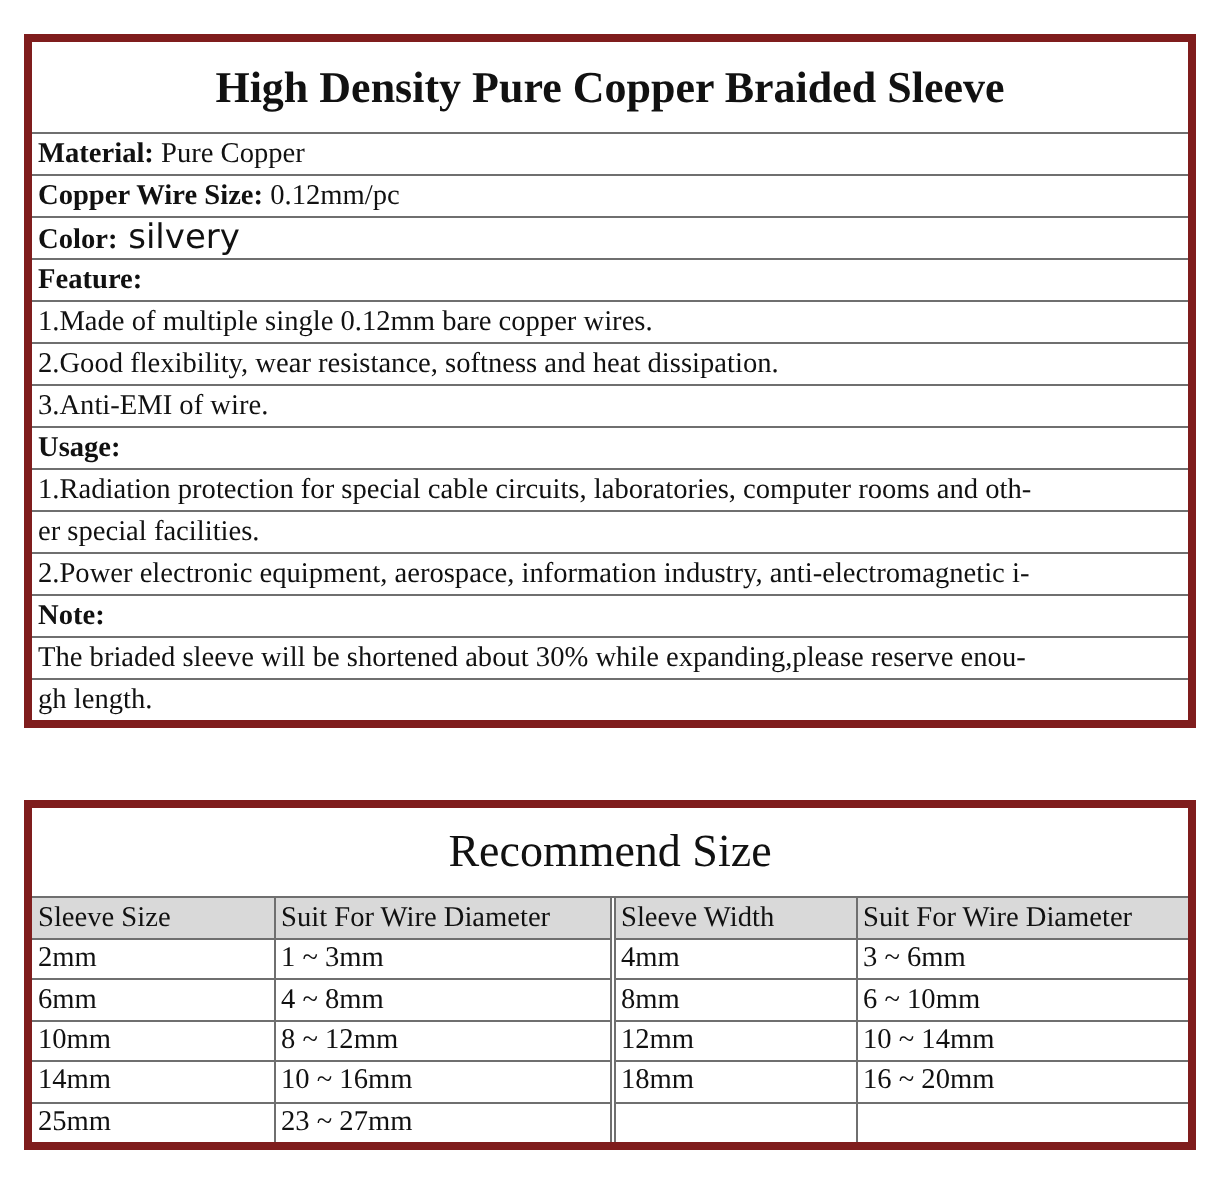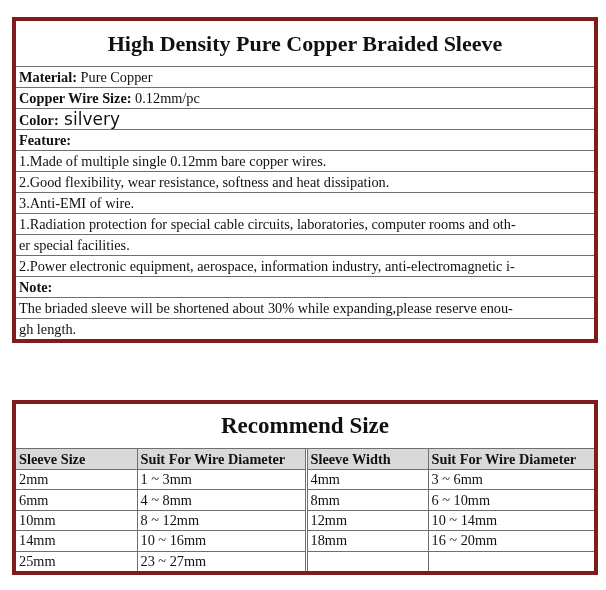--- a/index.html
+++ b/index.html
@@ -4,48 +4,49 @@
 <style>
   html, body { margin: 0; padding: 0; background: #ffffff; }
   body { width: 606px; height: 590px; position: relative; overflow: hidden;
          font-family: "Liberation Serif", "DejaVu Serif", serif; color: #111; }
   .box { position: absolute; left: 12px; width: 578px; border: 4px solid #7f1d1d;
          box-sizing: content-box; }
   #spec { top: 17px; }
   #sizes { top: 400px; }
   .title { height: 45px; display: flex; align-items: center; justify-content: center;
            font-size: 22px; font-weight: bold; border-bottom: 1px solid #6f6f6f; }
-  #sizes .title { font-weight: bold; font-size: 23px; height: 44px; }
+  #sizes .title { font-weight: normal; font-size: 23px; height: 44px; }
   .row { height: 20px; line-height: 20px; border-bottom: 1px solid #6f6f6f; padding-left: 3px;
          font-size: 14.3px; white-space: nowrap; overflow: hidden; }
   .row:last-child { border-bottom: none; }
   .lbl { font-weight: bold; }
   .sans { font-family: "DejaVu Sans", "Liberation Sans", sans-serif; font-size: 17px; }
   table { border-collapse: collapse; width: 578px; table-layout: fixed; }
   td, th { border: 1px solid #6f6f6f; height: 19.4px; padding: 0 3px; text-align: left;
            font-size: 14.3px; font-weight: normal; white-space: nowrap; overflow: hidden; line-height: 19px; }
   th { background: #d9d9d9; height: 20px; }
-  tr:first-child th, tr:first-child td { border-top: none; font-weight: bold; }
+  tr:first-child th, tr:first-child td { border-top: none; }
   tr td:first-child, tr th:first-child { border-left: none; }
   tr td:last-child, tr th:last-child { border-right: none; }
   tr:last-child td { border-bottom: none; }
   .dbl { border-left: 3px double #6f6f6f !important; }
 </style>
 </head>
 <body>
 
 <div class="box" id="spec">
   <div class="title">High Density Pure Copper Braided Sleeve</div>
   <div class="row"><span class="lbl">Material:</span><span> Pure Copper</span></div>
   <div class="row"><span class="lbl">Copper Wire Size:</span><span> 0.12mm/pc</span></div>
   <div class="row"><span class="lbl">Color:</span><span class="sans"> silvery</span></div>
   <div class="row lbl">Feature:</div>
   <div class="row">1.Made of multiple single 0.12mm bare copper wires.</div>
   <div class="row">2.Good flexibility, wear resistance, softness and heat dissipation.</div>
   <div class="row">3.Anti-EMI of wire.</div>
+  <div class="row lbl">Usage:</div>
   <div class="row">1.Radiation protection for special cable circuits, laboratories, computer rooms and oth-</div>
   <div class="row">er special facilities.</div>
   <div class="row">2.Power electronic equipment, aerospace, information industry, anti-electromagnetic i-</div>
   <div class="row lbl">Note:</div>
   <div class="row">The briaded sleeve will be shortened about 30% while expanding,please reserve enou-</div>
   <div class="row">gh length.</div>
 </div>
 
 <div class="box" id="sizes">
   <div class="title">Recommend Size</div>

